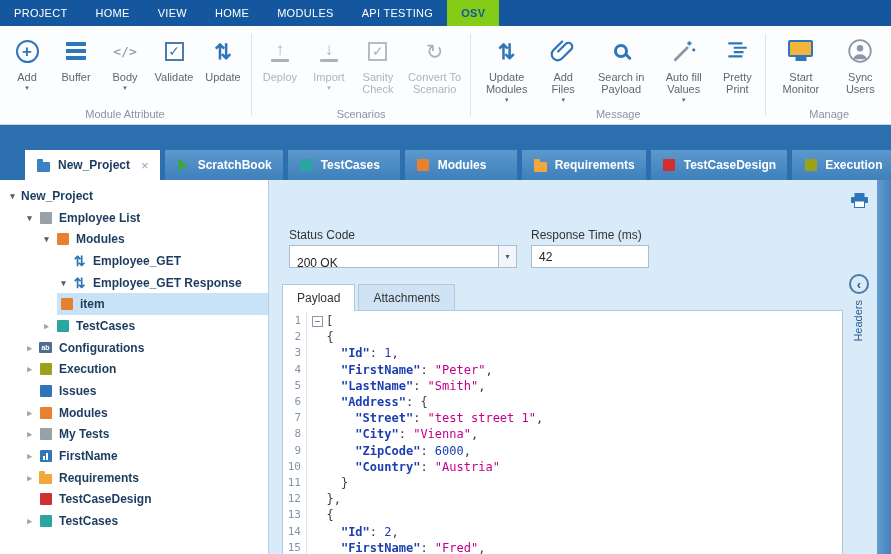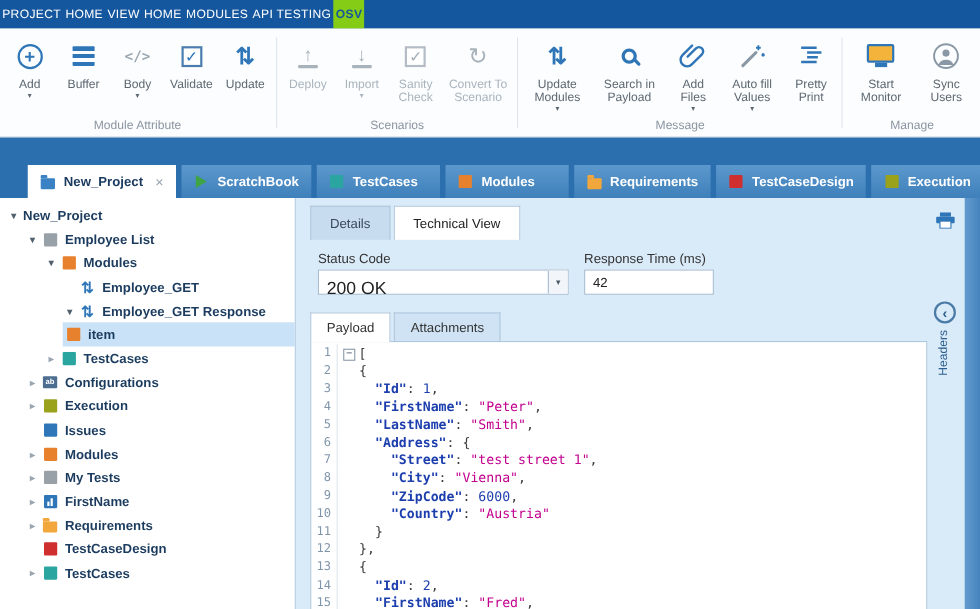--- a/index.html
+++ b/index.html
@@ -1,21 +1,21 @@
 <!DOCTYPE html>
 <html><head>
 <meta charset="utf-8">
 <style>
 *{margin:0;padding:0;box-sizing:border-box}
 html,body{width:891px;height:554px}
 body{font-family:"Liberation Sans",sans-serif;position:relative;overflow:hidden;background:#fff;cursor:default}
 
 
 #menubar{position:absolute;top:0;left:0;right:0;height:26px;background:#15579e;display:flex;align-items:stretch}
-.mi{color:#fff;font-size:11px;padding:0 2px;display:flex;align-items:center;letter-spacing:.3px}
+.mi{color:#fff;font-size:11px;padding:0 14px;display:flex;align-items:center;letter-spacing:.3px}
 .mi.active{background:#84cc16;color:#15579e;font-weight:bold}
 
 
 #ribbon{position:absolute;top:26px;left:0;right:0;height:99px;background:#fcfdfe;display:flex;align-items:stretch;border-bottom:1px solid #c9d5e1}
 .rgroup{display:flex;flex-direction:column;padding:2px 3px 0}
 .rbtns{display:flex;flex:1;align-items:flex-start;gap:1px;padding-top:3px}
 .rgl{font-size:11px;color:#8a95a1;text-align:center;padding:2px 8px 4px;white-space:nowrap}
 .rsep{width:1px;background:#dde5ec;margin:8px 1px}
 .rbtn{display:flex;flex-direction:column;align-items:center;min-width:48px;max-width:66px;padding:2px 3px 0;border-radius:3px}
 .ric{height:36px;display:flex;align-items:center;justify-content:center}
@@ -70,21 +70,21 @@
 
 
 #main{position:absolute;top:180px;left:268px;right:0;bottom:0;background:#d9eaf8;border-left:1px solid #b9cfe2}
 .vtabs{position:absolute;top:7px;left:13px;display:flex;gap:3px}
 .vtab{height:31px;display:flex;align-items:center;padding:0 17px;font-size:12px;color:#39495a;background:#c7dcef;border:1px solid #b2c9de;border-bottom:none}
 .vtab.active{background:#fff;color:#222}
 .flabel{position:absolute;font-size:12px;color:#333}
 #lbl-status{top:48px;left:20px}
 #lbl-resp{top:48px;left:262px}
 .dd{position:absolute;top:65px;left:20px;width:228px;height:23px;background:#fff;border:1px solid #a9bed2;display:flex;align-items:stretch}
-.dd .val{flex:1;padding:17px 7px;font-size:16px;color:#222;display:flex;align-items:center}
+.dd .val{flex:1;padding:17px 7px;font-size:12px;color:#222;display:flex;align-items:center}
 .dd .btn{width:18px;border-left:1px solid #a9bed2;display:flex;align-items:center;justify-content:center;font-size:8px;color:#4a5a68;background:#f2f6fa}
 .ti{position:absolute;top:65px;left:262px;width:118px;height:23px;border:1px solid #a9bed2;font-size:12px;padding:0 7px;font-family:"Liberation Sans",sans-serif;color:#222;background:#fff}
 .ptabs{position:absolute;top:104px;left:13px;display:flex;align-items:flex-start;height:27px;z-index:2}
 .ptab{height:26px;display:flex;align-items:center;padding:0 14px;font-size:12px;color:#333;background:#cfe3f4;border:1px solid #b0c8dd;border-bottom:none;margin-right:3px}
 .ptab.active{background:#fff;height:27px;margin-bottom:-1px}
 #editor{position:absolute;top:130px;left:13px;right:48px;bottom:0;background:#fff;border:1px solid #b0c8dd;border-bottom:none;overflow:hidden;font-family:"DejaVu Sans Mono",monospace;font-size:12px;line-height:16.2px;padding-top:2px}
 .cl{display:flex}
 .ln{width:24px;flex:none;text-align:right;padding-right:5px;color:#8296ab;border-right:1px solid #dfe5ea;font-size:11px}
 .lc{padding-left:5px;white-space:pre;color:#333}
 .tok-k{color:#1d3fae;font-weight:bold}
@@ -188,32 +188,32 @@
       <div class="rbtns">
         <div class="rbtn">
           <div class="ric">
             <span class="i-updown">⇅</span>
           </div>
           <div class="rlabel">Update Modules</div>
           <div class="rarrow">▾</div>
         </div>
         <div class="rbtn">
           <div class="ric">
-            <span class="i-mag"></span>
-          </div>
-          <div class="rlabel">Search in Payload</div>
-        </div>
-        <div class="rbtn">
-          <div class="ric">
             <svg class="svg24" viewBox="0 0 24 24">
               <path d="M7.5 12.5l7-7a3.5 3.5 0 015 5l-8.5 8.5a5.5 5.5 0 01-7.8-7.8l8-8" fill="none" stroke="#2e76b8" stroke-width="2" stroke-linecap="round"></path>
             </svg>
           </div>
           <div class="rlabel">Add Files</div>
           <div class="rarrow">▾</div>
+        </div>
+        <div class="rbtn">
+          <div class="ric">
+            <span class="i-mag"></span>
+          </div>
+          <div class="rlabel">Search in Payload</div>
         </div>
         <div class="rbtn">
           <div class="ric">
             <svg class="svg24" viewBox="0 0 24 24">
               <path d="M4 20L15 9" stroke="#8a98a6" stroke-width="2.6" stroke-linecap="round"></path>
               <path d="M17 3v4M15 5h4M20 10l2 2M22 10l-2 2" stroke="#2e76b8" stroke-width="1.5"></path>
             </svg>
           </div>
           <div class="rlabel">Auto fill Values</div>
           <div class="rarrow">▾</div>
@@ -442,24 +442,20 @@
       <span class="trow-body">
         <span class="ticon">
           <span class="sq" style="background:#2aa5a0"></span>
         </span>
         <span class="tlabel">TestCases</span>
       </span>
     </div>
   </div>
 
 <div id="main">
-  <div class="vtabs">
-    <div class="vtab">Details</div>
-    <div class="vtab active">Technical View</div>
-  </div>
 
   <div class="flabel" id="lbl-status">Status Code</div>
   <div class="flabel" id="lbl-resp">Response Time (ms)</div>
 
   <div class="dd">
     <div class="val">200 OK</div>
     <div class="btn">▾</div>
   </div>
   <input class="ti" value="42" style="">
 

